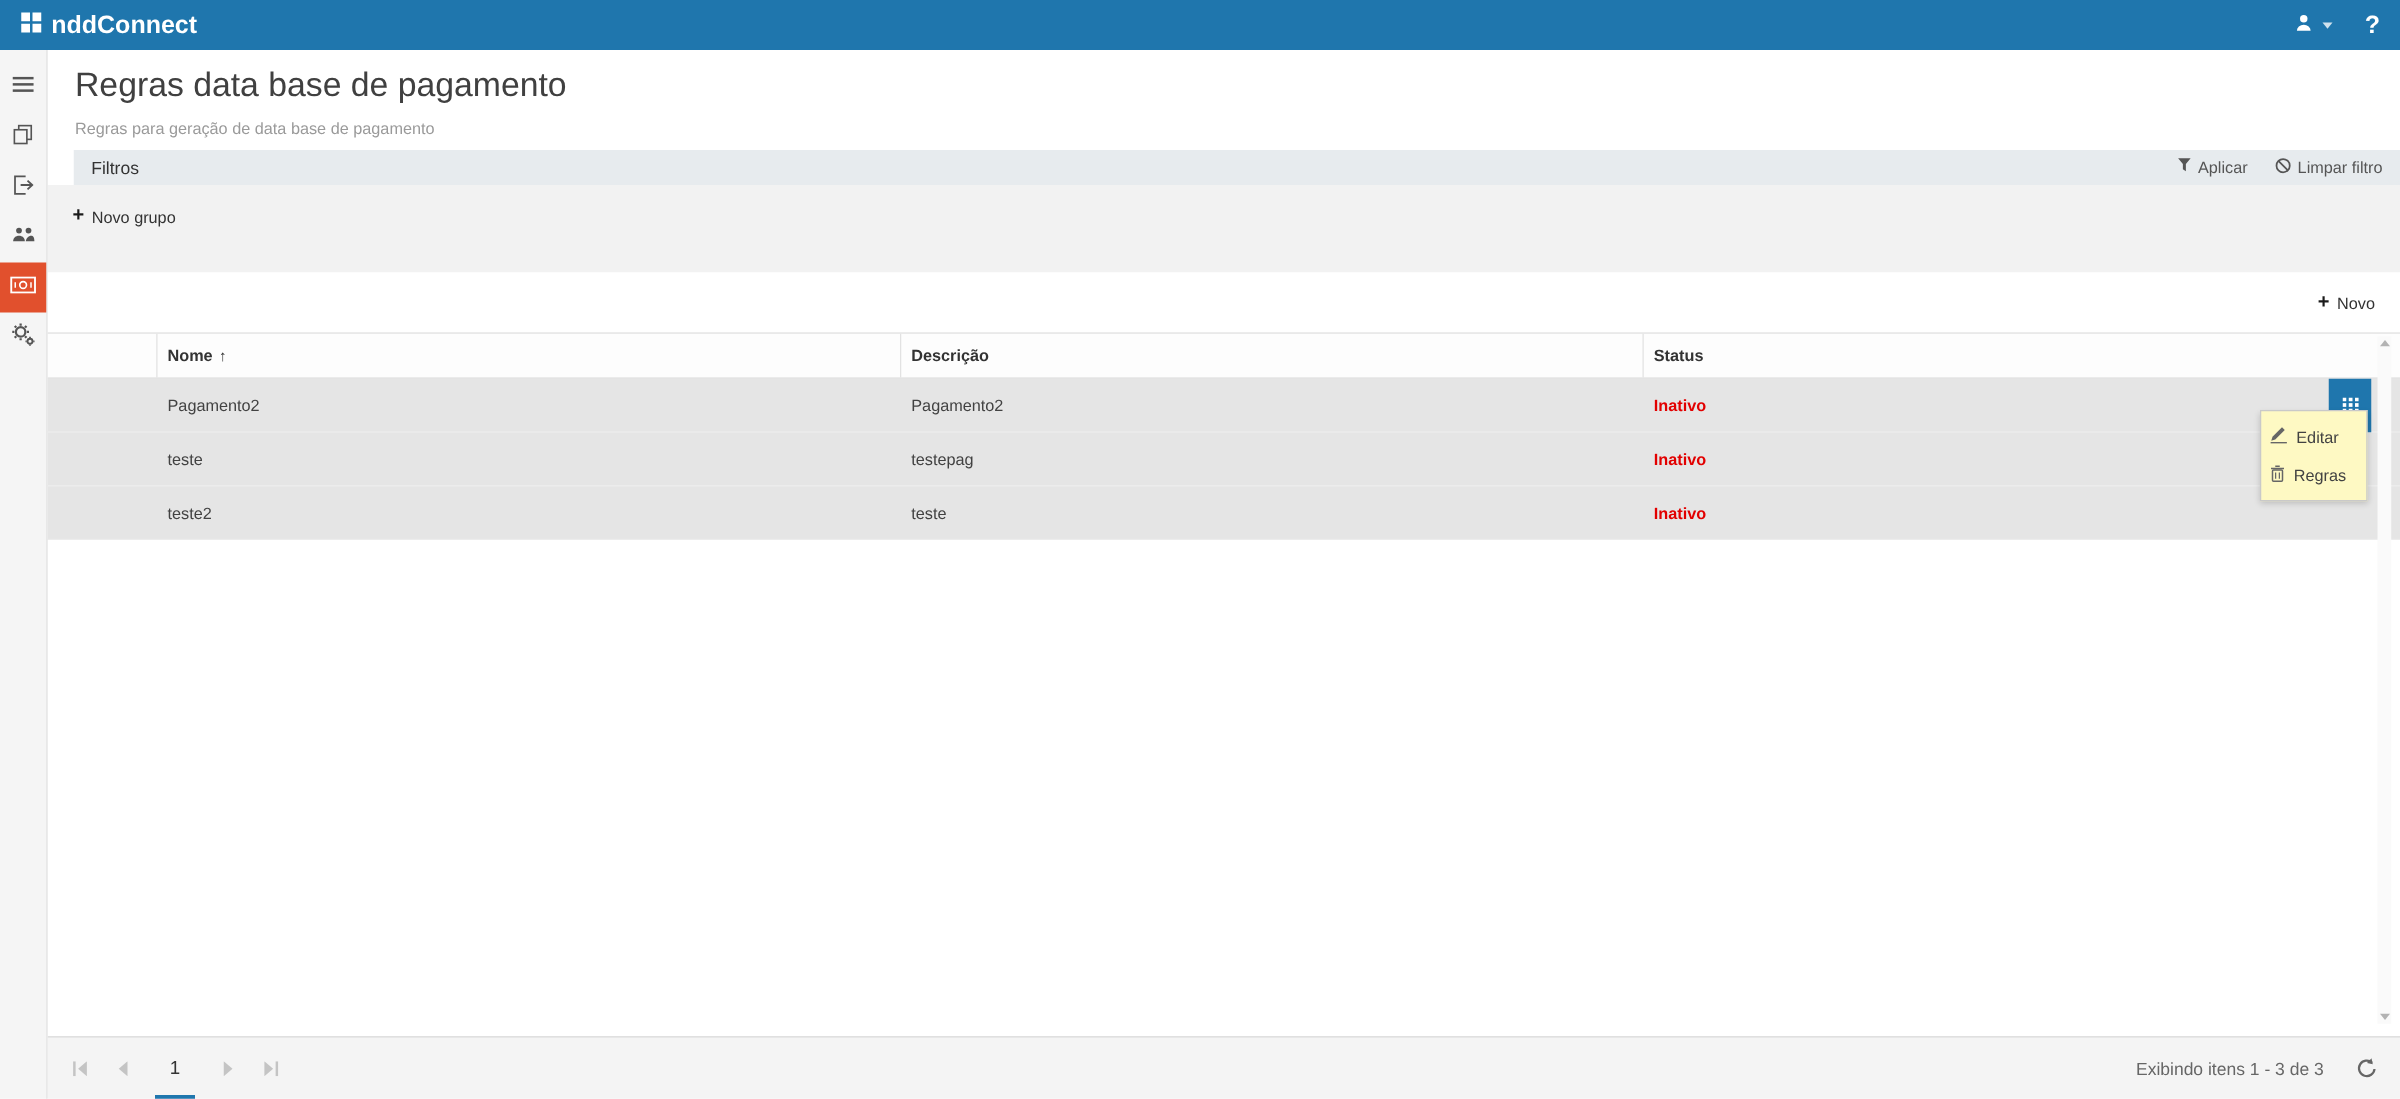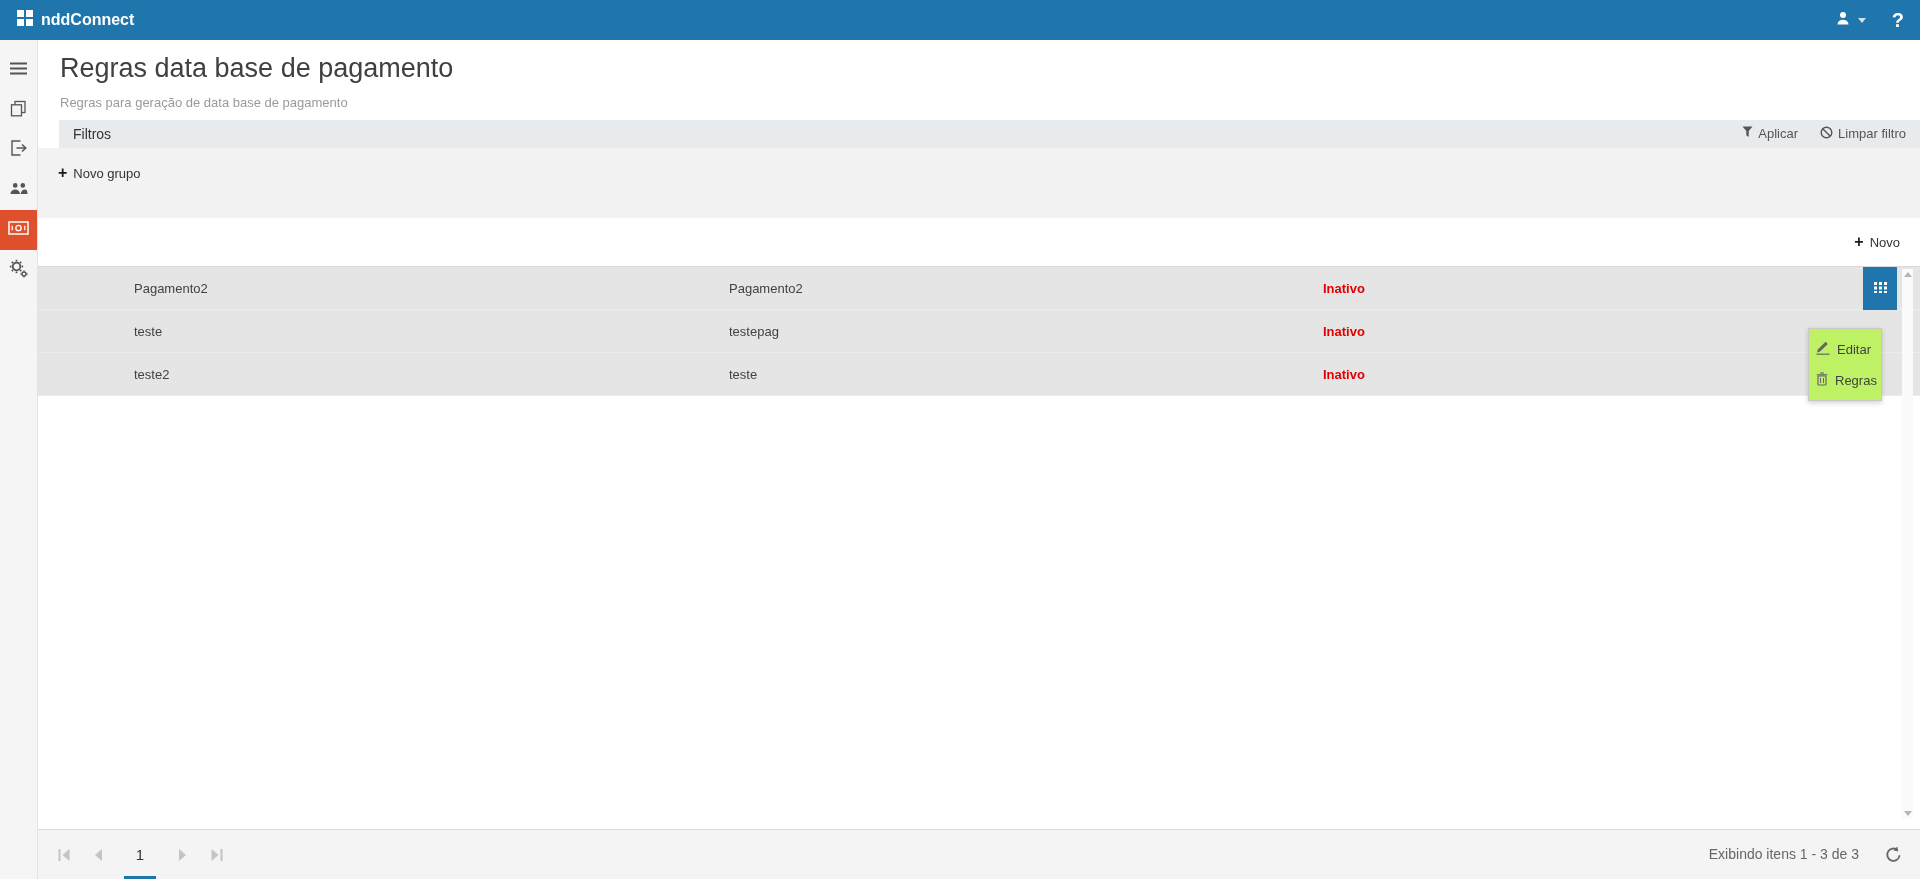--- a/index.html
+++ b/index.html
@@ -8,21 +8,21 @@
     font-family: "Liberation Sans", "DejaVu Sans", sans-serif;
     background: #fff; color: #424242; overflow: hidden;
   }
   
   .topbar {
     position: fixed; top: 0; left: 0; right: 0; height: 40px;
     background: #1f76ad; display: flex; align-items: center;
     padding: 0 16px; z-index: 60;
   }
   .brand { display: flex; align-items: center; gap: 7px; cursor: pointer; }
-  .brand-text { color: #fff; font-weight: bold; font-size: 16px; }
+  .brand-text { color: #fff; font-weight: bold; font-size: 20px; }
   .topbar-right { margin-left: auto; display: flex; align-items: center; gap: 26px; }
   .user-btn { display: flex; align-items: center; gap: 7px; cursor: pointer; }
   .chev-down {
     width: 0; height: 0; border-left: 4px solid transparent;
     border-right: 4px solid transparent; border-top: 5px solid #cfe2ee;
   }
   .help-btn { color: #fff; font-size: 20px; font-weight: bold; cursor: pointer; line-height: 1; }
   
   .sidebar {
     position: fixed; top: 40px; left: 0; bottom: 0; width: 38px;
@@ -79,22 +79,22 @@
   }
   .cell { padding: 0 8px; }
   .status-text { color: #e20000; font-weight: bold; }
   .row-action-btn {
     position: absolute; right: 23px; top: 0; width: 34px; height: 43px;
     background: #1f76ad; display: flex; align-items: center; justify-content: center;
     cursor: pointer;
   }
   
   .context-menu {
-    position: absolute; top: 288px; left: 1770px; width: 74px;
-    background: #bef264; border: 1px solid #c9c9c9;
+    position: absolute; top: 288px; left: 1770px; width: 86px;
+    background: #fef9c3; border: 1px solid #c9c9c9;
     box-shadow: 0 2px 5px rgba(0,0,0,0.18); padding: 4px 2px; z-index: 40;
   }
   .menu-item {
     display: flex; align-items: center; gap: 7px; font-size: 13px;
     color: #424242; padding: 7px 5px; cursor: pointer; white-space: nowrap;
   }
   
   .vscroll {
     position: absolute; right: 7px; top: 2px; bottom: 10px; width: 11px;
     background: #fafafa; display: flex; flex-direction: column;
@@ -112,21 +112,21 @@
   .pager {
     height: 50px; background: #f4f4f4; border-top: 1px solid #d9d9d9;
     display: flex; align-items: center; padding: 0 18px; gap: 18px;
   }
   .pg-btn { display: flex; align-items: center; justify-content: center; width: 16px; cursor: pointer; }
   .pg-num {
     height: 100%; display: flex; align-items: center; justify-content: center;
     min-width: 32px; font-size: 15px; color: #333;
     border-bottom: 3px solid #1f76ad; cursor: pointer; padding-top: 3px;
   }
-  .pg-right { margin-left: auto; display: flex; gap: 26px; }
+  .pg-right { margin-left: auto; display: flex; align-items: center; gap: 26px; }
   .pg-info { font-size: 14px; color: #666; }
   .refresh-btn { display: flex; align-items: center; cursor: pointer; }
 </style>
 </head>
 <body>
 
 <div class="topbar">
   <div class="brand">
     <span>
       <svg width="18" height="18" viewBox="0 0 18 18">
@@ -264,20 +264,33 @@
 
   <div class="grid-toolbar">
     <span class="btn-novo">
       <span class="plus-glyph">+</span>
       <span>Novo</span>
     </span>
   </div>
 
   <div class="grid">
 
+    <div class="grid-header">
+      <div class="gh-cell col-actions"></div>
+      <div class="gh-cell col-nome">
+        <span>Nome</span>
+        <span class="sort-arrow">↑</span>
+      </div>
+      <div class="gh-cell col-desc">
+        <span>Descrição</span>
+      </div>
+      <div class="gh-cell col-status no-border">
+        <span>Status</span>
+      </div>
+    </div>
 
     <div class="grid-row">
       <div class="cell col-actions"></div>
       <div class="cell col-nome">Pagamento2</div>
       <div class="cell col-desc">Pagamento2</div>
       <div class="cell col-status"><span class="status-text">Inativo</span></div>
       <div class="row-action-btn">
         <span>
           <svg width="13" height="11" viewBox="0 0 13 11">
             <g fill="#fff">

